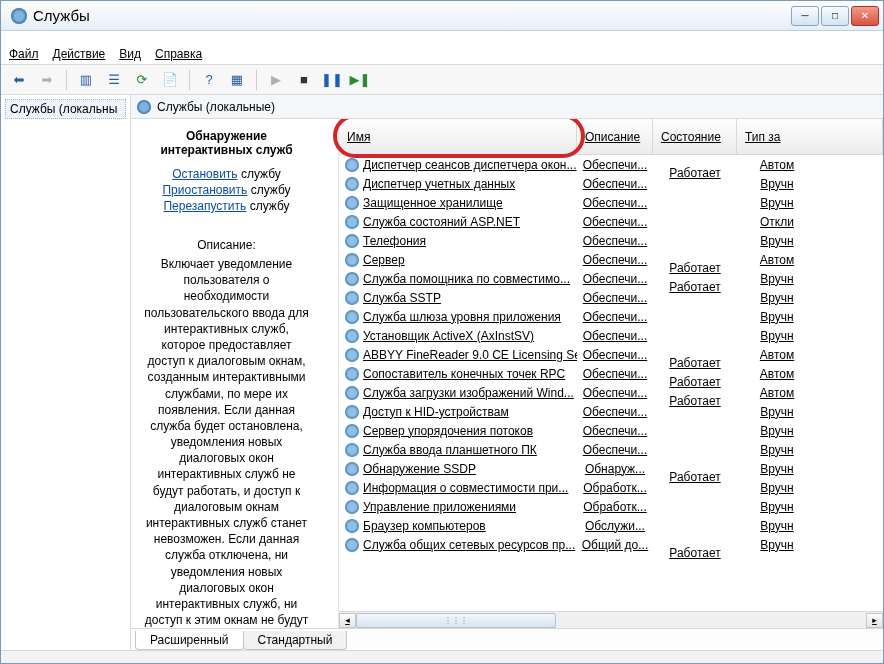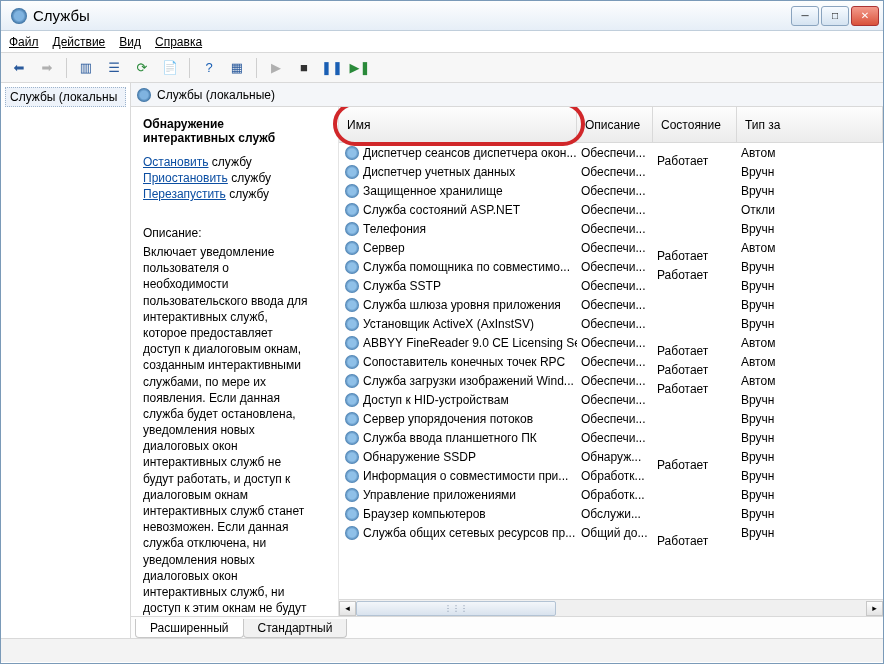--- a/index.html
+++ b/index.html
@@ -3,48 +3,48 @@
 <meta charset="utf-8">
 <style>
 * { box-sizing: border-box; margin: 0; padding: 0; }
 body { font-family: "Segoe UI", Tahoma, sans-serif; font-size: 12px; background: #fff; width: 884px; height: 664px; overflow: hidden; border: 1px solid #7a9ab8; }
 .titlebar { height: 30px; background: linear-gradient(#fdfefe,#e6eef7); display: flex; align-items: center; padding: 0 2px; border-bottom: 1px solid #c0cedb; }
 .titlebar .title-icon { width: 16px; height: 16px; margin: 0 6px 0 8px; background: radial-gradient(circle,#7fb3e0 40%,#3a6fa0 70%); border-radius: 50%; }
 .titlebar .title-text { flex: 1; font-size: 15px; }
 .winbtns { display: flex; gap: 2px; margin-right: 2px; }
 .winbtn { width: 28px; height: 20px; border: 1px solid #8aa4bf; border-radius: 3px; background: linear-gradient(#f7fbff,#d5e3f1); display: flex; align-items: center; justify-content: center; font-size: 10px; cursor: pointer; }
 .winbtn.close { background: linear-gradient(#f39b8c,#d9523b); color: #fff; border-color: #a33; }
-.menubar { height: 22px; display: flex; align-items: center; padding: 0 8px; gap: 14px; border-bottom: 1px solid #d9d9d9; }
+.menubar { height: 22px; display: flex; align-items: center; padding: 0 8px; gap: 14px; border-bottom: 1px solid #d9d9d9; margin-top: 12px; }
 .menuitem { cursor: pointer; }
 .menuitem .u { text-decoration: underline; }
 .toolbar { height: 30px; display: flex; align-items: center; padding: 0 6px; gap: 4px; border-bottom: 1px solid #d9d9d9; background: #f7f7f7; }
 .tbtn { width: 24px; height: 24px; border: 1px solid transparent; border-radius: 3px; display: flex; align-items: center; justify-content: center; cursor: pointer; font-size: 13px; color: #2a5a9c; }
 .tsep { width: 1px; height: 20px; background: #cfcfcf; margin: 0 3px; }
 .body { display: flex; height: 555px; }
 .tree { width: 130px; border-right: 1px solid #d9d9d9; padding: 4px; background: #fff; }
 .tree-item { padding: 2px 4px; background: #eef3fa; border: 1px dotted #9cb3cc; font-size: 12px; }
 .right { flex: 1; display: flex; flex-direction: column; }
 .right-header { height: 24px; display: flex; align-items: center; padding: 0 6px; border-bottom: 1px solid #d9d9d9; background: #f4f6f9; }
 .right-header .hicon { width: 14px; height: 14px; margin-right: 6px; background: radial-gradient(circle,#7fb3e0 40%,#3a6fa0 70%); border-radius: 50%; }
 .content { flex: 1; display: flex; overflow: hidden; }
-.detail { width: 208px; padding: 10px 28px 10px 12px; border-right: 1px solid #e4e4e4; overflow: hidden; }
+.detail { width: 208px; padding: 10px 28px 10px 12px; border-right: 1px solid #e4e4e4; overflow: hidden; text-align: center; }
 .detail-title { font-weight: bold; font-size: 12px; margin-bottom: 10px; }
 .action-line { margin-bottom: 2px; }
 .action-line a { color: #0b4ea2; text-decoration: underline; cursor: pointer; }
 .desc-label { margin-top: 25px; margin-bottom: 4px; }
 .desc-text { line-height: 1.35; }
-.listwrap { flex: 1; display: flex; flex-direction: column; position: relative; }
+.listwrap { flex: 1; display: flex; flex-direction: column; position: relative; text-decoration: underline; }
 .cols { height: 36px; display: flex; border-bottom: 1px solid #d9d9d9; position: relative; }
 .col { border-right: 1px solid #d9d9d9; display: flex; align-items: center; padding: 0 8px; background: linear-gradient(#fdfdfd,#ececec); font-size: 12px; cursor: pointer; position: relative; }
 .col.name { width: 238px; }
 .col.desc { width: 76px; }
 .col.state { width: 84px; }
 .col.type { flex: 1; }
 .col-highlight { position: absolute; top: -5px; left: -6px; width: 252px; height: 44px; border: 4px solid #d1272a; border-radius: 22px; pointer-events: none; z-index: 10; }
-.rows { flex: 1; overflow-y: auto; overflow-x: auto; position: relative; }
+.rows { flex: 1; overflow-y: auto; overflow-x: auto; position: relative; text-align: center; }
 .row { display: flex; height: 19px; align-items: center; font-size: 12px; white-space: nowrap; }
 .cell { overflow: hidden; text-overflow: ellipsis; padding: 0 4px; }
 .cell.name { width: 238px; display: flex; align-items: center; }
 .cell.desc { width: 76px; }
 .cell.state { width: 84px; margin-top: 16px; }
 .cell.type { width: 80px; }
 .svc-icon { width: 14px; height: 14px; margin: 0 4px 0 2px; background: radial-gradient(circle,#8fc0e8 40%,#4a7fb0 70%); border-radius: 50%; flex-shrink: 0; }
 .hscroll { height: 17px; background: #f0f0f0; border-top: 1px solid #d9d9d9; display: flex; align-items: center; }
 .hscroll .harrow { width: 17px; height: 15px; background: linear-gradient(#fdfdfd,#e4e4e4); border: 1px solid #c7c7c7; display: flex; align-items: center; justify-content: center; font-size: 9px; cursor: pointer; }
 .hscroll .htrack { flex: 1; height: 15px; position: relative; }

